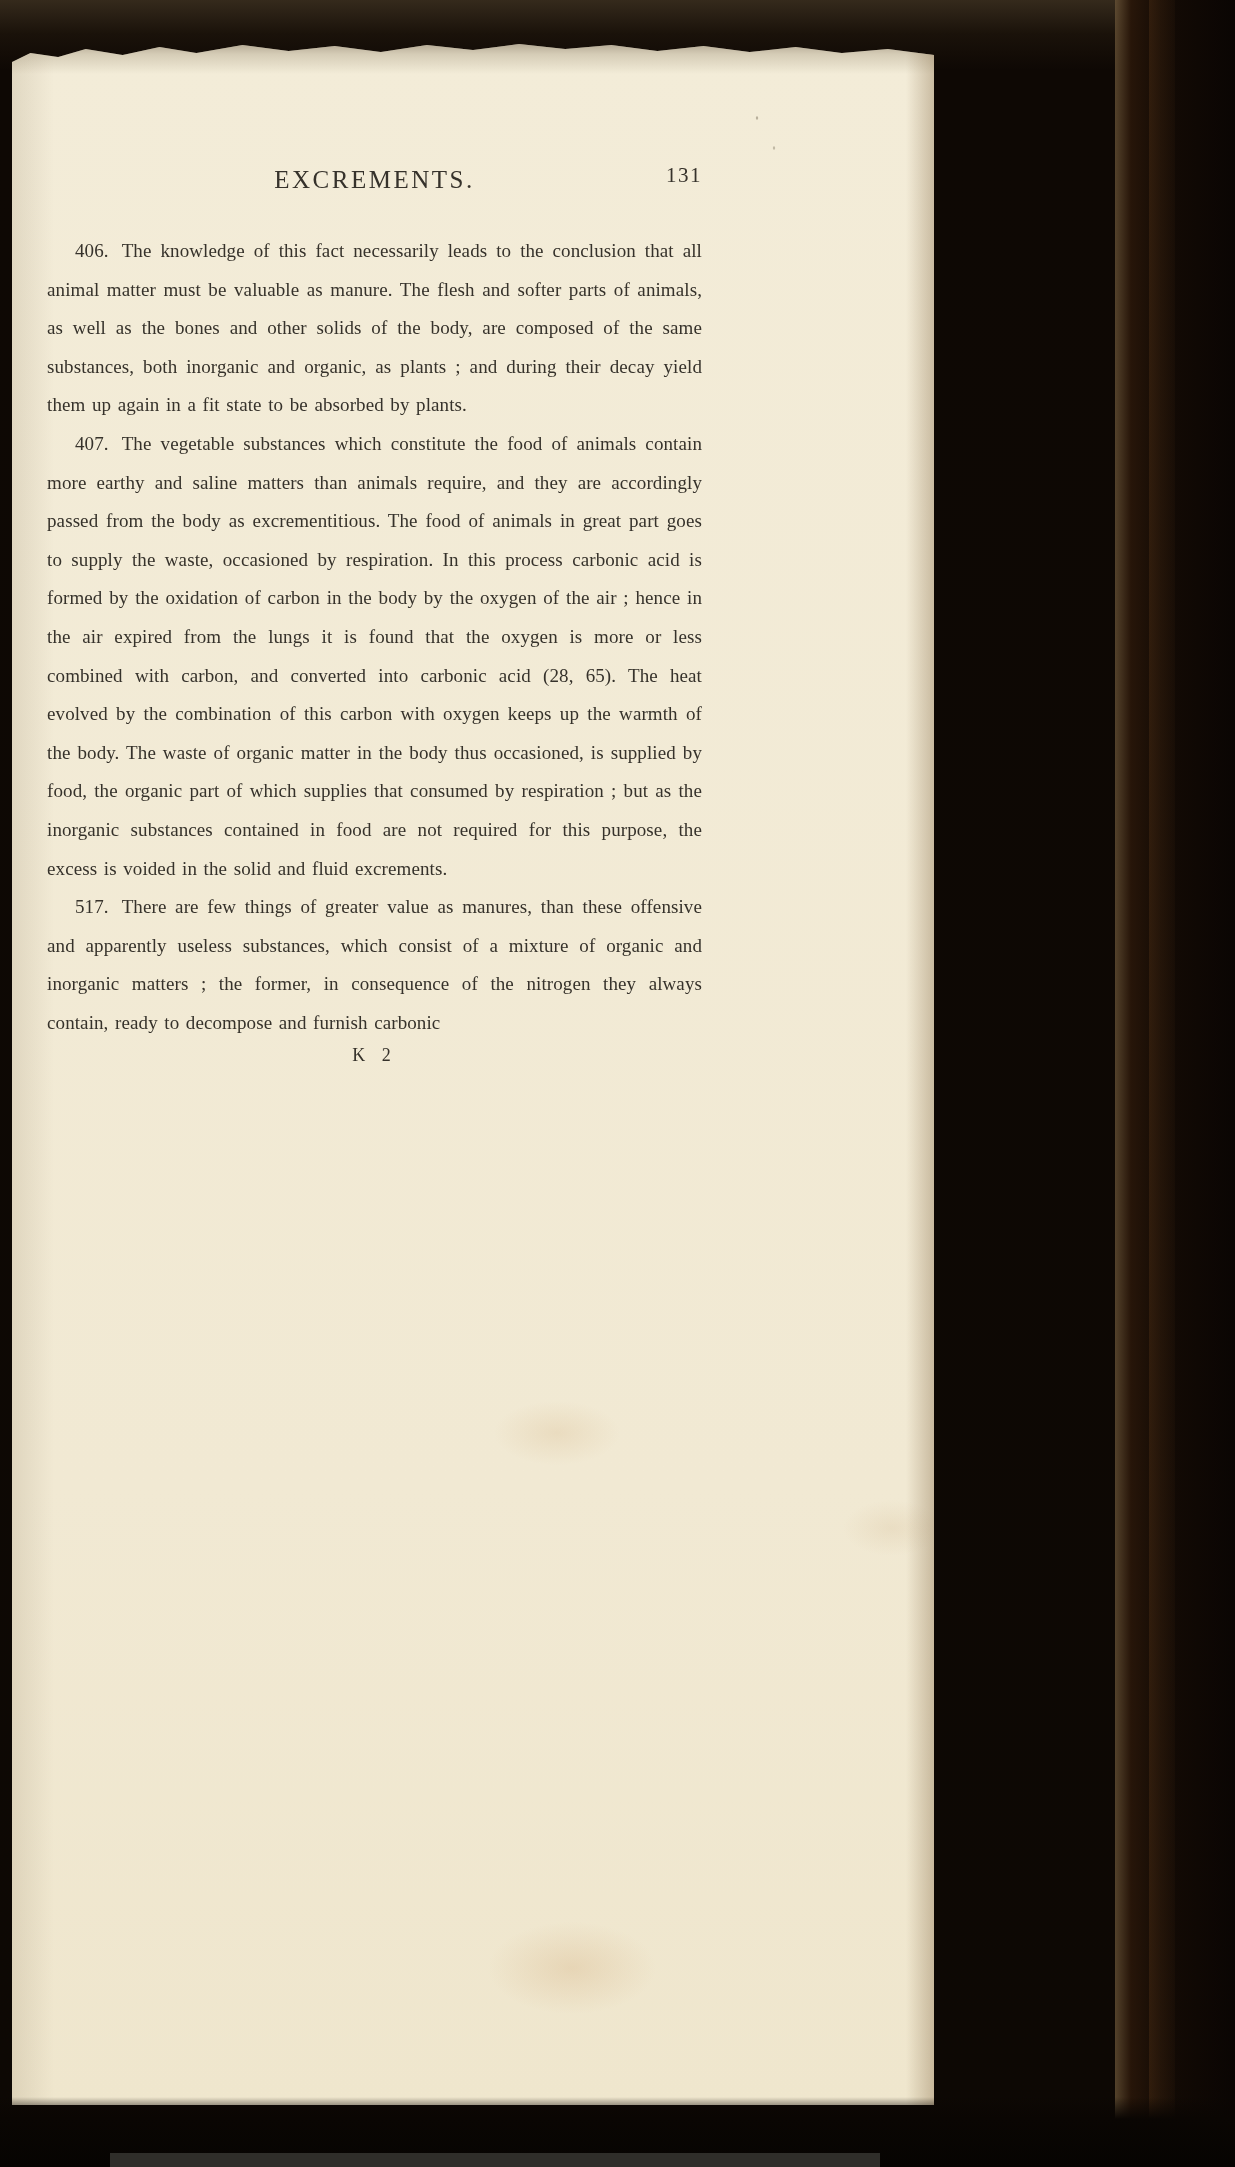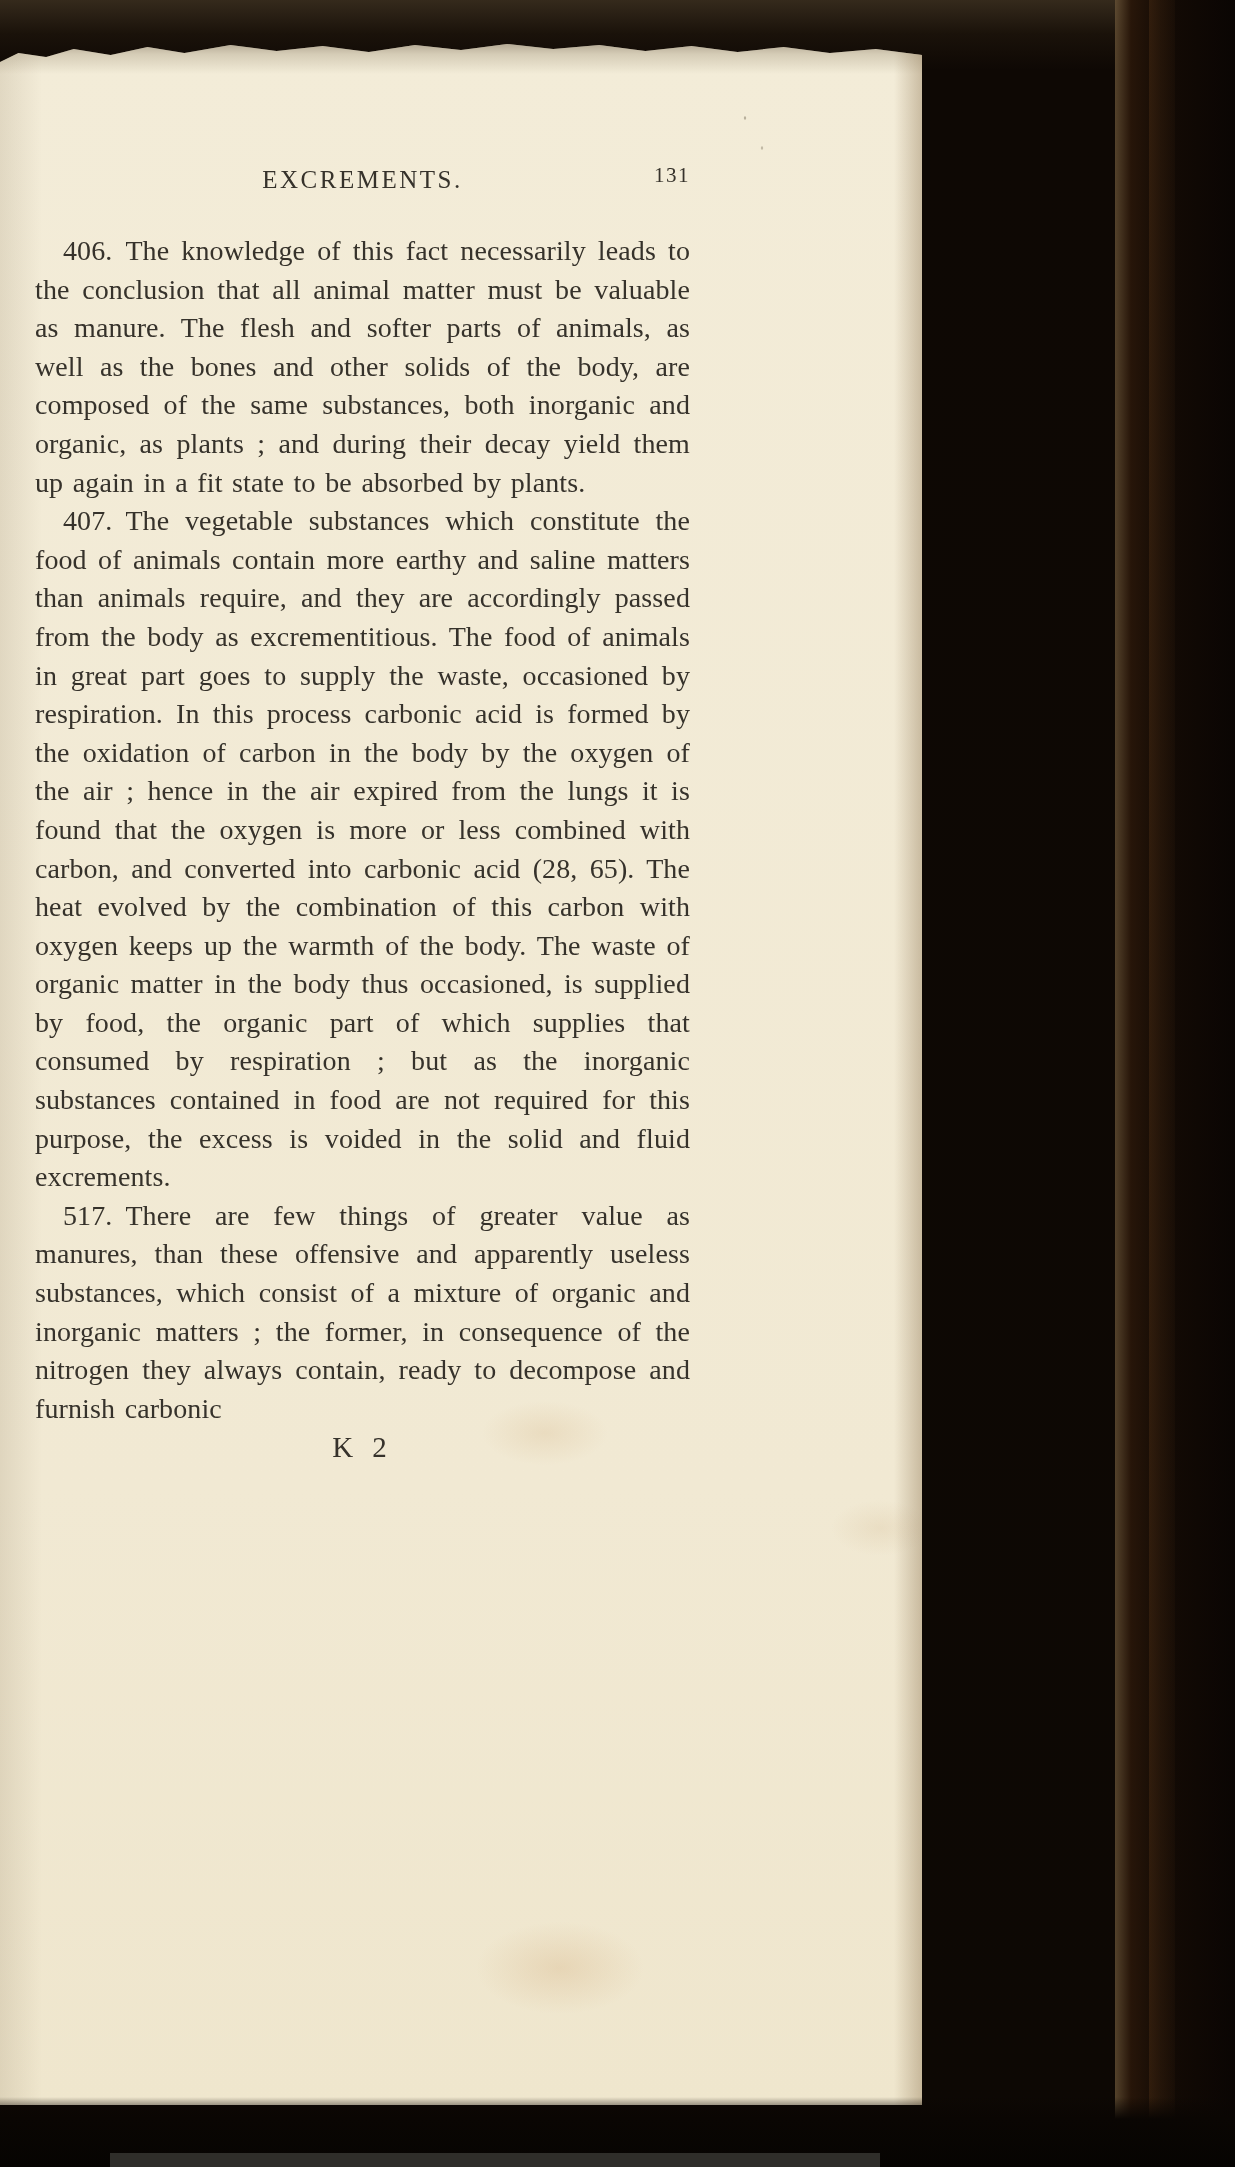--- a/index.html
+++ b/index.html
@@ -43,21 +43,21 @@
     position: absolute;
     left: 110px; bottom: 0;
     width: 770px; height: 14px;
     background: #3e3c38;
     opacity: .75;
   }
 
   
   .page {
     position: absolute;
-    left: 0;
+    left: 12px;
     top: 38px;
     width: 922px;
     height: 2067px;
     background:
       radial-gradient(2px 3px at 745px 80px,  rgba(100,90,70,.65), transparent 80%),
       radial-gradient(2px 3px at 762px 110px, rgba(100,90,70,.55), transparent 80%),
       radial-gradient(90px 46px at 545px 1395px,  rgba(208,172,122,.22), transparent 70%),
       radial-gradient(120px 66px at 560px 1930px, rgba(208,168,118,.28), transparent 70%),
       radial-gradient(70px 40px at 880px 1490px,  rgba(200,170,125,.18), transparent 70%),
       linear-gradient(90deg, rgba(120,100,70,.15), rgba(120,100,70,0) 42px),
@@ -104,40 +104,40 @@
     position: absolute;
     right: 0;
     top: -3px;
     font-size: 21px;
     letter-spacing: 1.5px;
   }
 
   .text-block {
     margin: 32px 0 0 35px;
     width: 655px;
-    font-size: 28px;
+    font-size: 19px;
     line-height: 38.6px;
     text-align: justify;
     color: var(--ink, #36322b);
     word-spacing: 0.09em;
     letter-spacing: 0.1px;
   }
   .text-block p {
     margin: 0;
     text-indent: 28px;
   }
   .para-num {
     margin-right: 13px;
   }
 
   .signature-mark {
     margin: 3px 0 0 35px;
     width: 655px;
     text-align: center;
-    font-size: 29px;
+    font-size: 18px;
     letter-spacing: 6px;
     color: var(--ink, #36322b);
   }
 </style>
 </head>
 <body>
 
 <div class="scene">
 
   <div class="page">

